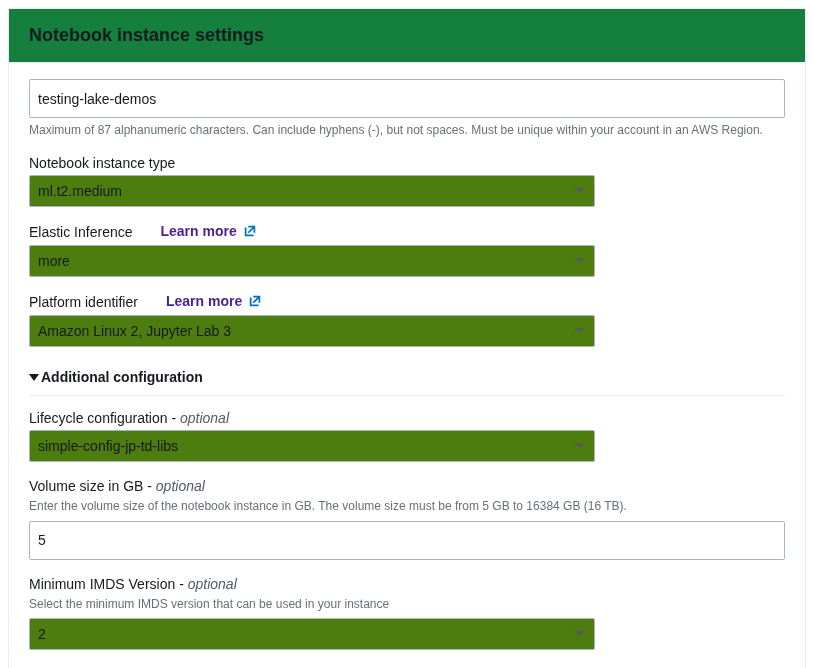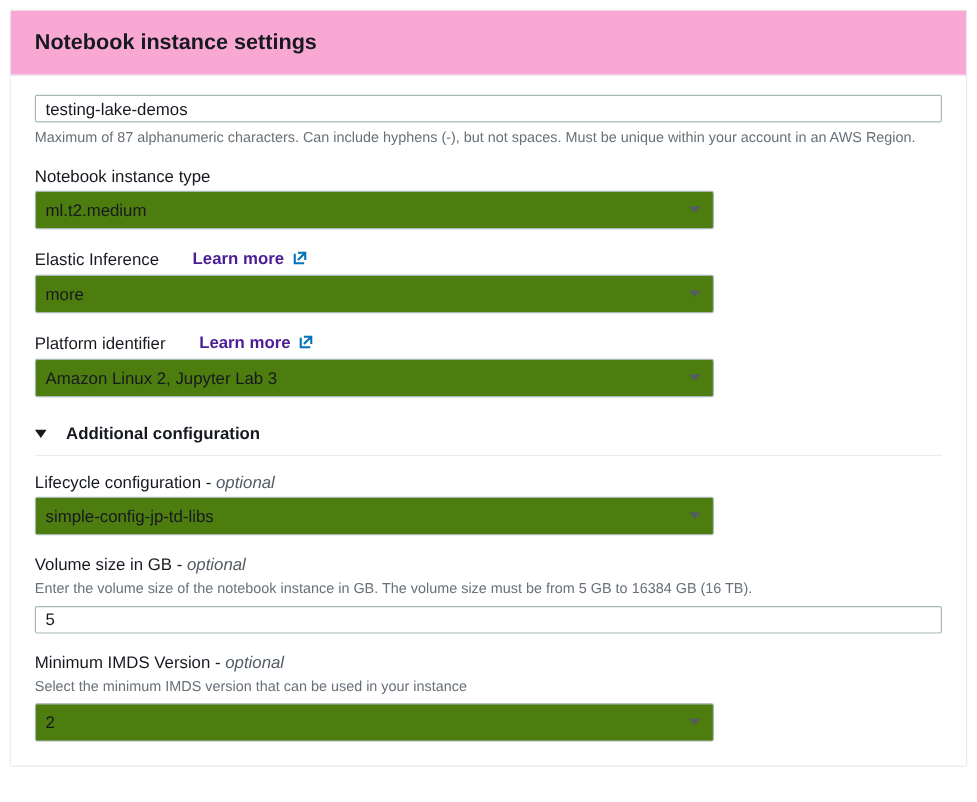--- a/index.html
+++ b/index.html
@@ -15,21 +15,21 @@
       padding: 8px;
     }
     .panel {
       border: 1px solid #eaeded;
       background: #fff;
       border-radius: 2px;
     }
     .panel-header {
       padding: 16px 20px 16px 20px;
       border-bottom: 1px solid #eaeded;
-      background: #f9a8d4;
+      background: #15803d;
     }
     .panel-header h2 {
       font-size: 18px;
       font-weight: 700;
       color: #16191f;
     }
     .panel-body {
       padding: 16px 20px 20px 20px;
     }
     .field {
@@ -60,21 +60,21 @@
     }
     input[type="text"] {
       width: 100%;
       padding: 6px 8px;
       border: 1px solid #aab7b8;
       border-radius: 2px;
       font-size: 14px;
       font-family: inherit;
       color: #16191f;
       background: #fff;
-      height: 23px;
+      height: 39px;
     }
     .select-wrapper {
       position: relative;
       width: 566px;
       max-width: 100%;
     }
     .select-box {
       width: 100%;
       padding: 6px 28px 6px 8px;
       border: 1px solid #aab7b8;
@@ -106,21 +106,21 @@
       margin-left: 16px;
     }
     .external-icon {
       display: inline-block;
       vertical-align: -2px;
       margin-left: 2px;
     }
     .expander {
       display: flex;
       align-items: center;
-      gap: 16px;
+      gap: 2px;
       font-size: 14px;
       font-weight: 700;
       color: #16191f;
       cursor: pointer;
       padding: 6px 0;
       margin-top: 6px;
       margin-bottom: 2px;
     }
     .expander-caret {
       display: inline-block;

